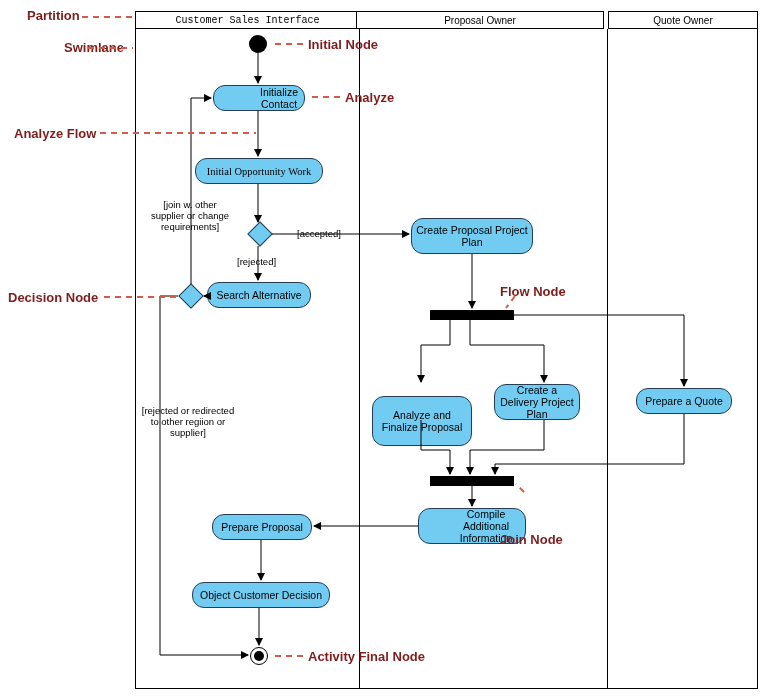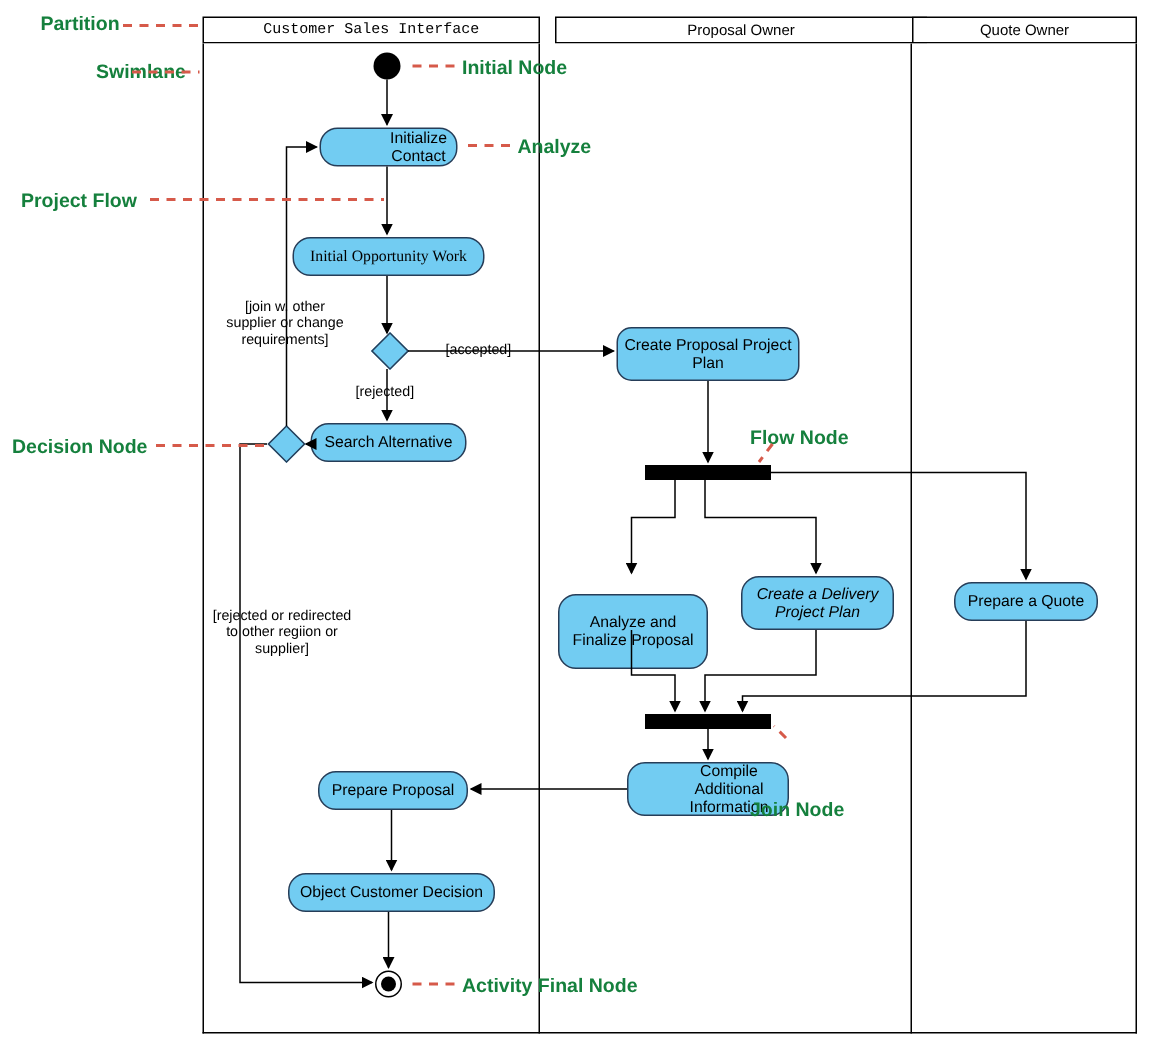--- a/index.html
+++ b/index.html
@@ -80,21 +80,21 @@
     transform: rotate(45deg);
     box-sizing: border-box;
   }
   .bar {
     position: absolute;
     height: 10px;
     background: #000;
   }
   .callout {
     position: absolute;
-    color: #15803d;
+    color: #7f1d1d;
     font-weight: bold;
     font-size: 13px;
     white-space: nowrap;
   }
   .guard {
     position: absolute;
     font-size: 9.5px;
     color: #000;
     text-align: center;
     line-height: 1.15;
@@ -109,45 +109,45 @@
   .arrline { stroke: #000; stroke-width: 1; fill: none; }
   .dash { stroke: #d65a4a; stroke-width: 2; stroke-dasharray: 6 5; fill: none; }
   .ah { fill: #000; }
 </style>
 </head>
 <body>
 
 <div class="stage">
 
   <div class="swimlane-header" style="left:135px; width:225px;font-family:Liberation Mono, monospace;"><span>Customer Sales Interface</span></div>
-  <div class="swimlane-header" style="left:370px; width:248px;"><span>Proposal Owner</span></div>
+  <div class="swimlane-header" style="left:356px; width:248px;"><span>Proposal Owner</span></div>
   <div class="swimlane-header" style="left:608px; width:150px;"><span>Quote Owner</span></div>
 
   <div class="swimlane-body" style="left:135px; width:225px;"></div>
   <div class="swimlane-body" style="left:360px; width:248px; border-left:none;"></div>
   <div class="swimlane-body" style="left:608px; width:150px; border-left:none;"></div>
 
   <div class="initial" style="left:249px; top:35px;"></div>
 
   <div class="action" style="left:213px; top:85px; width:92px; height:26px;padding-left:44px;">
       <span>Initialize Contact</span>
     </div>
   <div class="action" style="left:195px; top:158px; width:128px; height:26px;font-family:Liberation Serif, serif;">
       <span>Initial Opportunity Work</span>
     </div>
   <div class="action" style="left:207px; top:282px; width:104px; height:26px;">
       <span>Search Alternative</span>
     </div>
-  <div class="action" style="left:411px; top:218px; width:122px; height:36px;border-radius:10px;">
+  <div class="action" style="left:411px; top:218px; width:122px; height:36px;">
       <span>Create Proposal Project Plan</span>
     </div>
   <div class="action" style="left:372px; top:396px; width:100px; height:50px;align-items:center;">
       <span>Analyze and Finalize Proposal</span>
     </div>
-  <div class="action" style="left:494px; top:384px; width:102px; height:36px;font-style:italic;">
+  <div class="action" style="left:494px; top:384px; width:86px; height:36px;">
       <span>Create a Delivery Project Plan</span>
     </div>
   <div class="action" style="left:636px; top:388px; width:96px; height:26px;">
       <span>Prepare a Quote</span>
     </div>
   <div class="action" style="left:418px; top:508px; width:108px; height:36px;padding-left:32px;">
       <span>Compile Additional Information</span>
     </div>
   <div class="action" style="left:212px; top:514px; width:100px; height:26px;">
       <span>Prepare Proposal</span>
@@ -168,21 +168,21 @@
 
   <div class="guard" style="left:297px; top:229px;">[accepted]</div>
   <div class="guard" style="left:237px; top:257px;">[rejected]</div>
   <div class="guard" style="left:146px; top:200px; width:88px;">[join w. other supplier or change requirements]</div>
   <div class="guard" style="left:138px; top:406px; width:100px;">[rejected or redirected to other regiion or supplier]</div>
 
   <div class="callout" style="left:27px; top:8px;">Partition</div>
   <div class="callout" style="left:24px; top:40px;margin-left:40px;">Swimlane</div>
   <div class="callout" style="left:308px; top:37px;">Initial Node</div>
   <div class="callout" style="left:345px; top:90px;">Analyze</div>
-  <div class="callout" style="left:14px; top:126px;">Project Flow</div>
+  <div class="callout" style="left:14px; top:126px;">Analyze Flow</div>
   <div class="callout" style="left:8px; top:290px;">Decision Node</div>
   <div class="callout" style="left:488px; top:284px;padding-left:12px;">Flow Node</div>
   <div class="callout" style="left:500px; top:486px;margin-top:46px;">Join Node</div>
   <div class="callout" style="left:308px; top:649px;">Activity Final Node</div>
 
   <svg class="arrows">
     <defs>
       <marker id="ah" markerWidth="8" markerHeight="8" refX="7" refY="4" orient="auto">
         <path d="M0,0 L8,4 L0,8 z" class="ah"></path>
       </marker>

